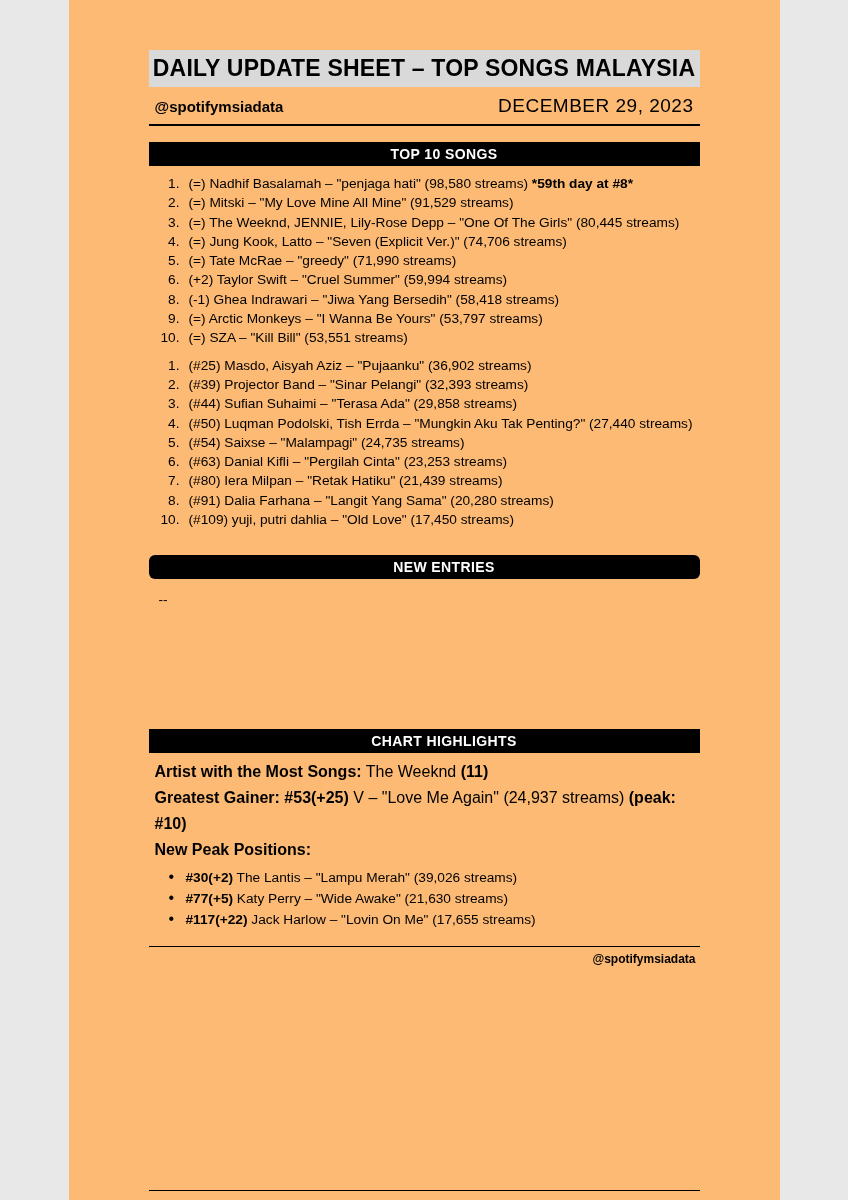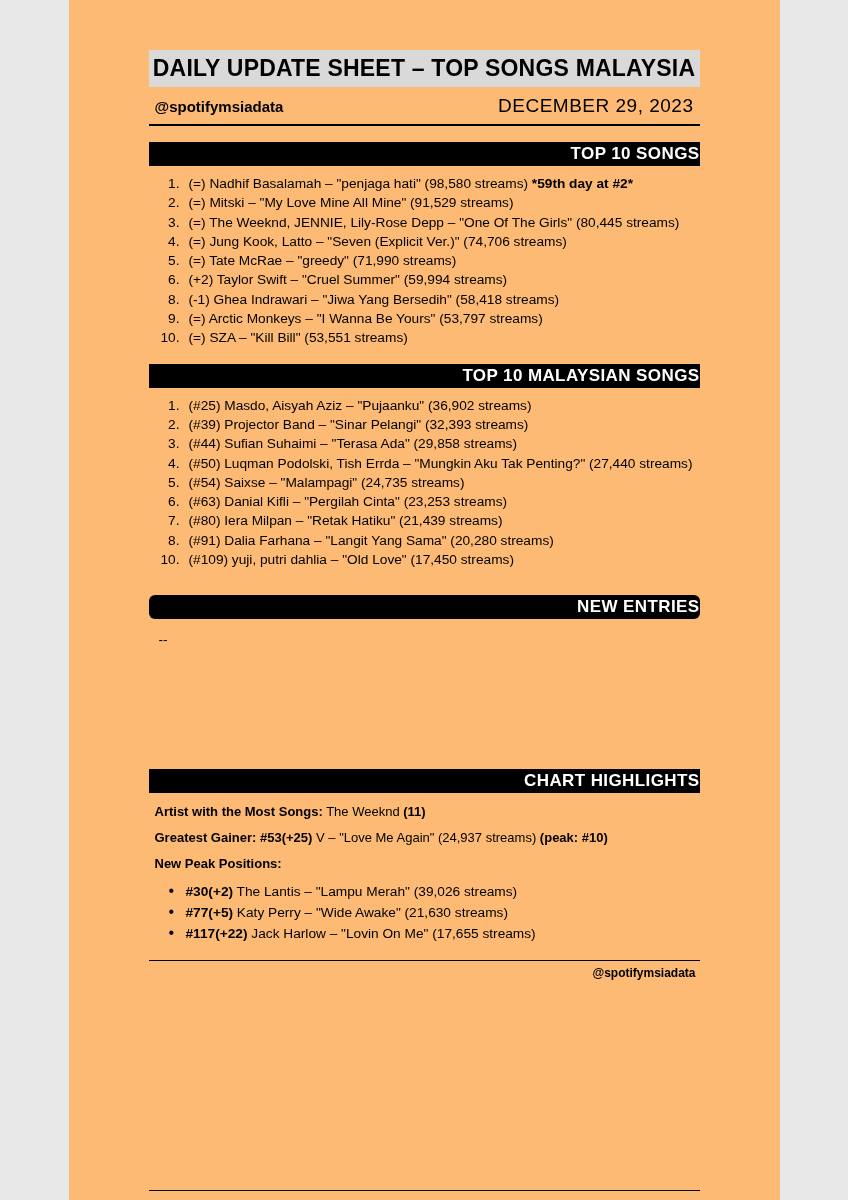--- a/index.html
+++ b/index.html
@@ -36,23 +36,23 @@
   }
   .handle { font-weight: bold; font-size: 15px; }
   .date { font-size: 19px; letter-spacing: 0.5px; }
 
   .section-bar {
     margin-top: 16px;
     background: #000000;
     color: #ffffff;
     height: 24px;
     line-height: 24px;
-    text-align: right;
+    text-align: center;
     font-weight: bold;
-    font-size: 17px;
+    font-size: 14px;
     letter-spacing: 0.4px;
     padding-left: 40px;
   }
   .section-bar.gap-lg { margin-top: 26px; border-radius: 6px; }
   .section-bar.gap-xl { margin-top: 120px; }
 
   ol.song-list {
     list-style: none;
     margin-top: 8px;
     padding-left: 6px;
@@ -67,21 +67,21 @@
   }
 
   .dashes {
     margin-top: 12px;
     padding-left: 10px;
     font-size: 13.7px;
     line-height: 18px;
   }
 
   .hl-lines { margin-top: 6px; padding-left: 6px; }
-  .hl-line { font-size: 13px; line-height: 26px; }
+  .hl-line { font-size: 16px; line-height: 26px; }
 
   ul.bullets {
     list-style: none;
     margin-top: 4px;
     padding-left: 14px;
     font-size: 13.7px;
     line-height: 20px;
   }
   ul.bullets li::before {
     content: "\2022";
@@ -118,32 +118,31 @@
     <div class="title-bar">DAILY UPDATE SHEET – TOP SONGS MALAYSIA</div>
 
     <div class="meta-row">
       <span class="handle">@spotifymsiadata</span>
       <span class="date">DECEMBER 29, 2023</span>
     </div>
 
     <div class="section-bar">TOP 10 SONGS</div>
 
     <ol class="song-list">
-      <li><span class="num">1.</span><span>(=) Nadhif Basalamah – "penjaga hati" (98,580 streams) </span><b>*59th day at #2*</b></li>
+      <li><span class="num">1.</span><span>(=) Nadhif Basalamah – "penjaga hati" (98,580 streams) </span><b>*59th day at #8*</b></li>
       <li><span class="num">2.</span><span>(=) Mitski – "My Love Mine All Mine" (91,529 streams)</span><b></b></li>
       <li><span class="num">3.</span><span>(=) The Weeknd, JENNIE, Lily-Rose Depp – "One Of The Girls" (80,445 streams)</span><b></b></li>
       <li><span class="num">4.</span><span>(=) Jung Kook, Latto – "Seven (Explicit Ver.)" (74,706 streams)</span><b></b></li>
       <li><span class="num">5.</span><span>(=) Tate McRae – "greedy" (71,990 streams)</span><b></b></li>
       <li><span class="num">6.</span><span>(+2) Taylor Swift – "Cruel Summer" (59,994 streams)</span><b></b></li>
       <li><span class="num">8.</span><span>(-1) Ghea Indrawari – "Jiwa Yang Bersedih" (58,418 streams)</span><b></b></li>
       <li><span class="num">9.</span><span>(=) Arctic Monkeys – "I Wanna Be Yours" (53,797 streams)</span><b></b></li>
       <li><span class="num">10.</span><span>(=) SZA – "Kill Bill" (53,551 streams)</span><b></b></li>
     </ol>
 
-    <div class="section-bar">TOP 10 MALAYSIAN SONGS</div>
 
     <ol class="song-list">
       <li><span class="num">1.</span><span>(#25) Masdo, Aisyah Aziz – "Pujaanku" (36,902 streams)</span><b></b></li>
       <li><span class="num">2.</span><span>(#39) Projector Band – "Sinar Pelangi" (32,393 streams)</span><b></b></li>
       <li><span class="num">3.</span><span>(#44) Sufian Suhaimi – "Terasa Ada" (29,858 streams)</span><b></b></li>
       <li><span class="num">4.</span><span>(#50) Luqman Podolski, Tish Errda – "Mungkin Aku Tak Penting?" (27,440 streams)</span><b></b></li>
       <li><span class="num">5.</span><span>(#54) Saixse – "Malampagi" (24,735 streams)</span><b></b></li>
       <li><span class="num">6.</span><span>(#63) Danial Kifli – "Pergilah Cinta" (23,253 streams)</span><b></b></li>
       <li><span class="num">7.</span><span>(#80) Iera Milpan – "Retak Hatiku" (21,439 streams)</span><b></b></li>
       <li><span class="num">8.</span><span>(#91) Dalia Farhana – "Langit Yang Sama" (20,280 streams)</span><b></b></li>

